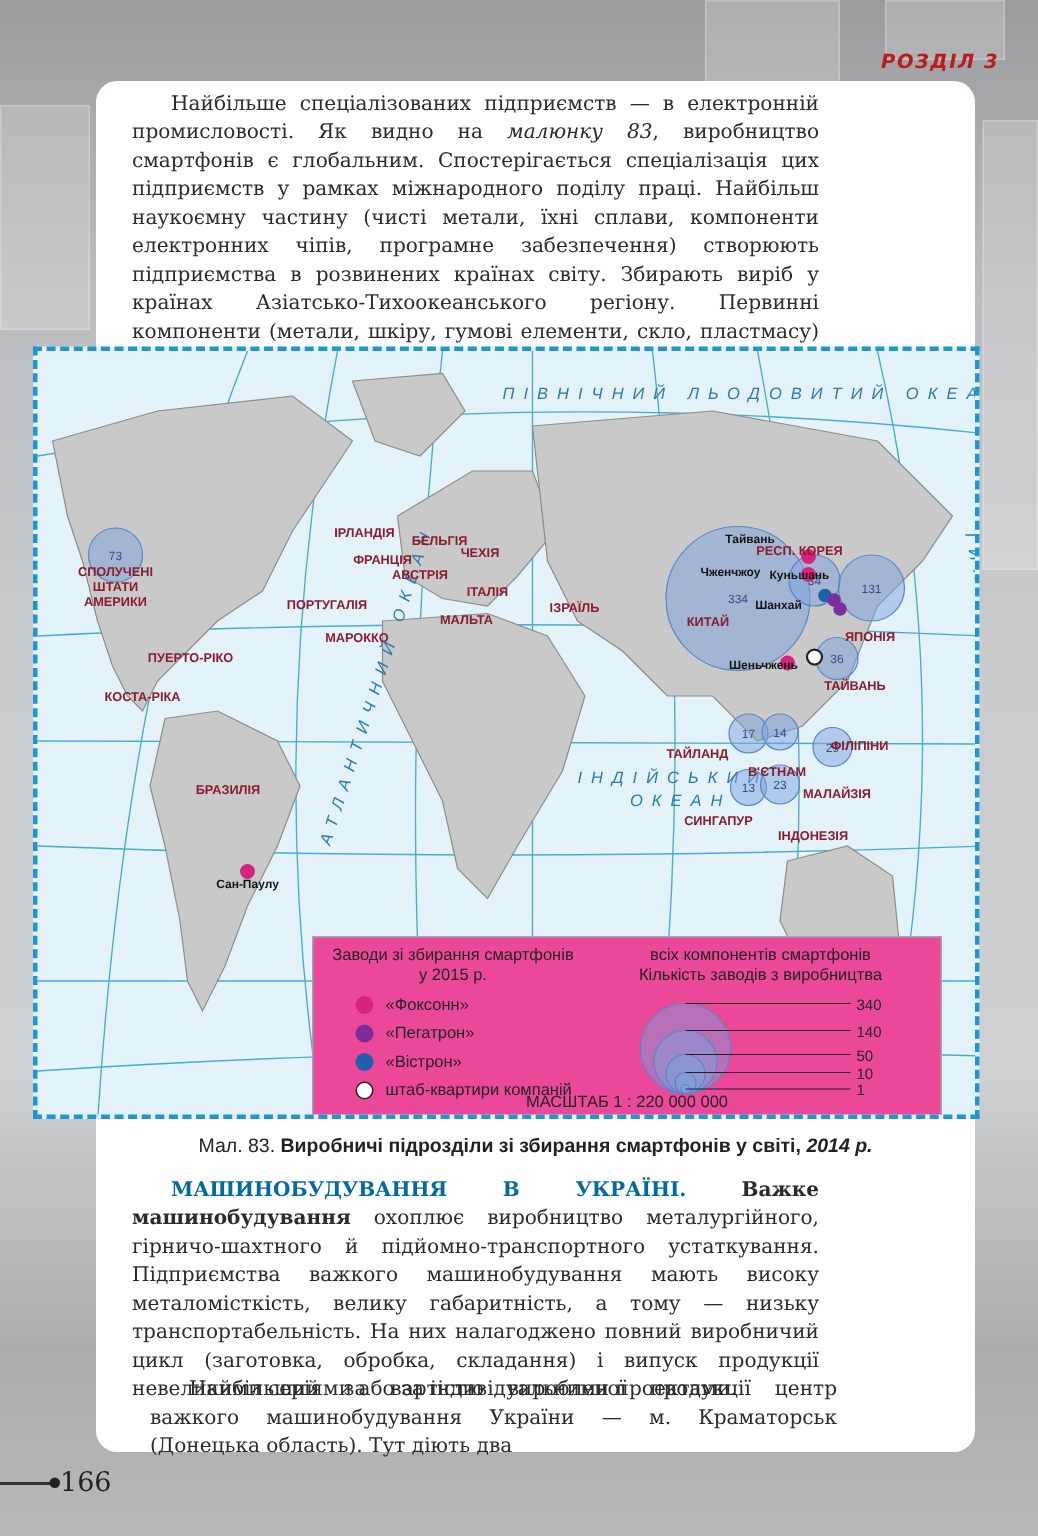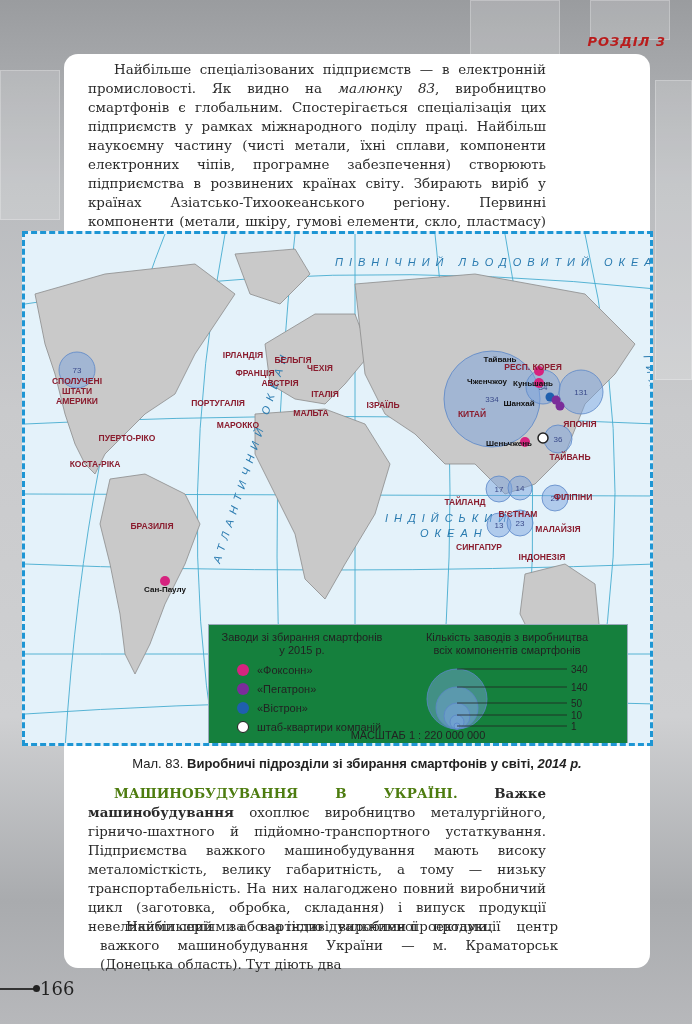--- a/index.html
+++ b/index.html
@@ -31,32 +31,32 @@
     position: absolute; left: 22px; top: 231px; width: 631px; height: 515px;
     background: #e4f2fa; border: 3px dashed #1e96d4; overflow: hidden;
   }
   .map-frame svg { position: absolute; left: 0; top: 0; }
   .caption {
     position: absolute; left: 64px; width: 586px; top: 756px; text-align: center;
     font-family: "Liberation Sans", sans-serif; font-size: 13px; color: #222;
   }
   .caption b { font-weight: bold; }
   .caption i { font-style: italic; font-weight: bold; }
-  .section-head { color: #4d7c0f; font-weight: bold; }
+  .section-head { color: #0369a1; font-weight: bold; }
   .p2 { top: 784px; }
   .p3 { top: 917px; margin-left: 12px; }
   .bold { font-weight: bold; }
   .page-number {
     position: absolute; left: 40px; top: 978px; font-size: 18px; color: #222; text-align: center;
   }
   .page-rule { position: absolute; left: 0; top: 988px; width: 36px; height: 2px; background: #333; }
   .page-dot { position: absolute; left: 33px; top: 985px; width: 7px; height: 7px; border-radius: 50%; background: #222; }
   .legend-box {
     position: absolute; left: 183px; top: 390px; width: 420px; height: 122px;
-    background: #15803d; border: 1px solid #9ab; font-family: "Liberation Sans", sans-serif;
+    background: #ec4899; border: 1px solid #9ab; font-family: "Liberation Sans", sans-serif;
     font-size: 11px; color: #222;
   }
   .legend-left { position: absolute; left: 8px; top: 6px; width: 170px; }
   .legend-left .lt { text-align: center; line-height: 13px; }
   .legend-item { display: flex; align-items: flex-end; margin-top: 7px; margin-left: 20px; line-height: 12px; }
   .legend-item .dot { width: 12px; height: 12px; border-radius: 50%; margin-right: 8px; flex: none; }
   .legend-right { position: absolute; left: 178px; top: 6px; width: 240px; }
   .legend-right .lt { text-align: center; line-height: 13px; }
   .scale { position: absolute; left: 0; width: 100%; bottom: 4px; text-align: center; font-size: 11px; }
   .map-lbl { font-family: "Liberation Sans", sans-serif; font-weight: bold; font-size: 8.5px; fill: #8a1c2e; }
@@ -199,22 +199,22 @@
       <div class="legend-item">
           <span class="dot" style="background:#1f5fae"></span>
           <span>«Вістрон»</span>
         </div>
       <div class="legend-item">
           <span class="dot" style="background:#fff;border:1.5px solid #222"></span>
           <span>штаб-квартири компаній</span>
         </div>
     </div>
     <div class="legend-right">
+      <div class="lt">всіх компонентів смартфонів</div>
       <div class="lt">Кількість заводів з виробництва</div>
-      <div class="lt">всіх компонентів смартфонів</div>
       <svg width="240" height="80" style="position:absolute;left:0;top:30px">
         <g fill="#7ba4dd" fill-opacity="0.45" stroke="#5a86c8" stroke-width="0.8">
           <circle cx="70" cy="38" r="30"></circle>
           <circle cx="70" cy="47" r="21"></circle>
           <circle cx="70" cy="55" r="13"></circle>
           <circle cx="70" cy="61" r="7"></circle>
           <circle cx="70" cy="65" r="3"></circle>
         </g>
         <g stroke="#222" stroke-width="0.8">
           <line x1="70" y1="8" x2="180" y2="8"></line>

